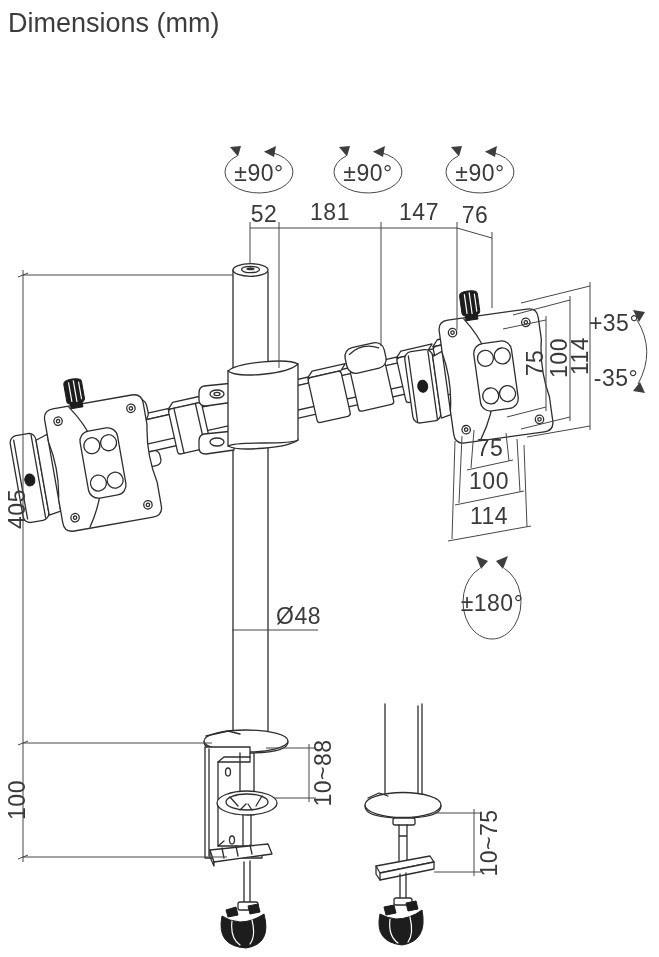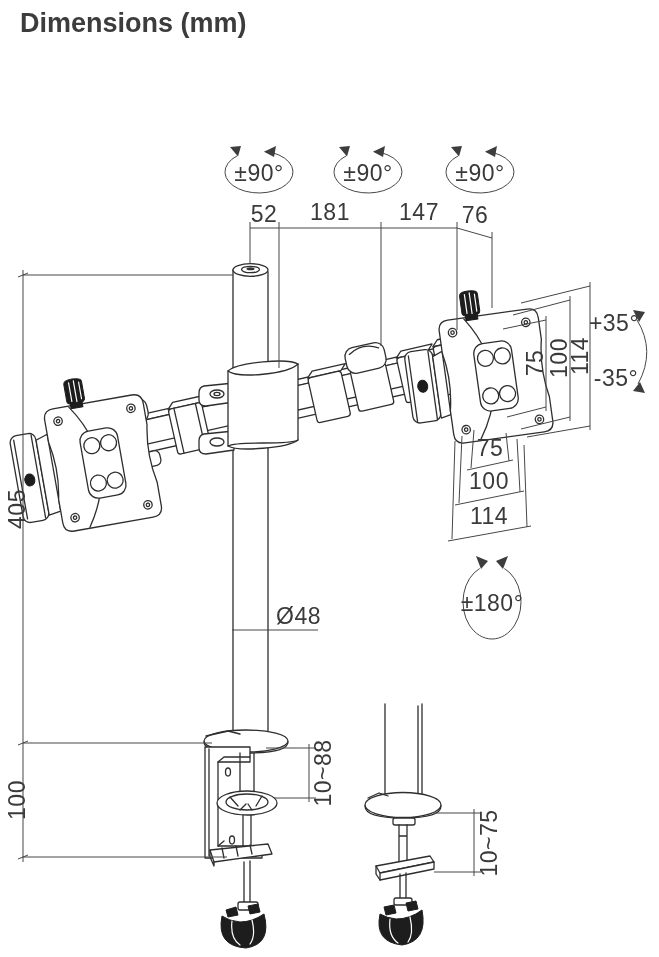--- a/index.html
+++ b/index.html
@@ -1,18 +1,18 @@
 <!DOCTYPE html>
 <html><head>
 <meta charset="utf-8">
 <style>
   html,body{margin:0;padding:0;background:#fff;}
   #stage{position:relative;width:659px;height:957px;background:#fff;overflow:hidden;
          font-family:"Liberation Sans",sans-serif;}
-  #title{position:absolute;left:20px;top:8px;font-size:27px;font-weight:700;
+  #title{position:absolute;left:8px;top:8px;font-size:27px;font-weight:400;
          color:#3c3c3c;letter-spacing:0px;}
   svg{position:absolute;left:0;top:0;}
   .ln{fill:none;stroke:#2e2e2e;stroke-width:1.3;stroke-linejoin:round;stroke-linecap:round;}
   .fw{fill:#ffffff;stroke:#2e2e2e;stroke-width:1.3;stroke-linejoin:round;}
   .fb{fill:#1d1d1d;stroke:#1d1d1d;stroke-width:1;stroke-linejoin:round;}
   .seam{fill:none;stroke:#ffffff;stroke-width:1.2;stroke-linecap:round;}
   .dl{fill:none;stroke:#474747;stroke-width:1;stroke-linecap:butt;}
   .ah{fill:#3d3d3d;stroke:none;}
   .dimtxt{font-family:"Liberation Sans",sans-serif;font-size:23px;fill:#3a3a3a;letter-spacing:0.5px;}
 </style>

